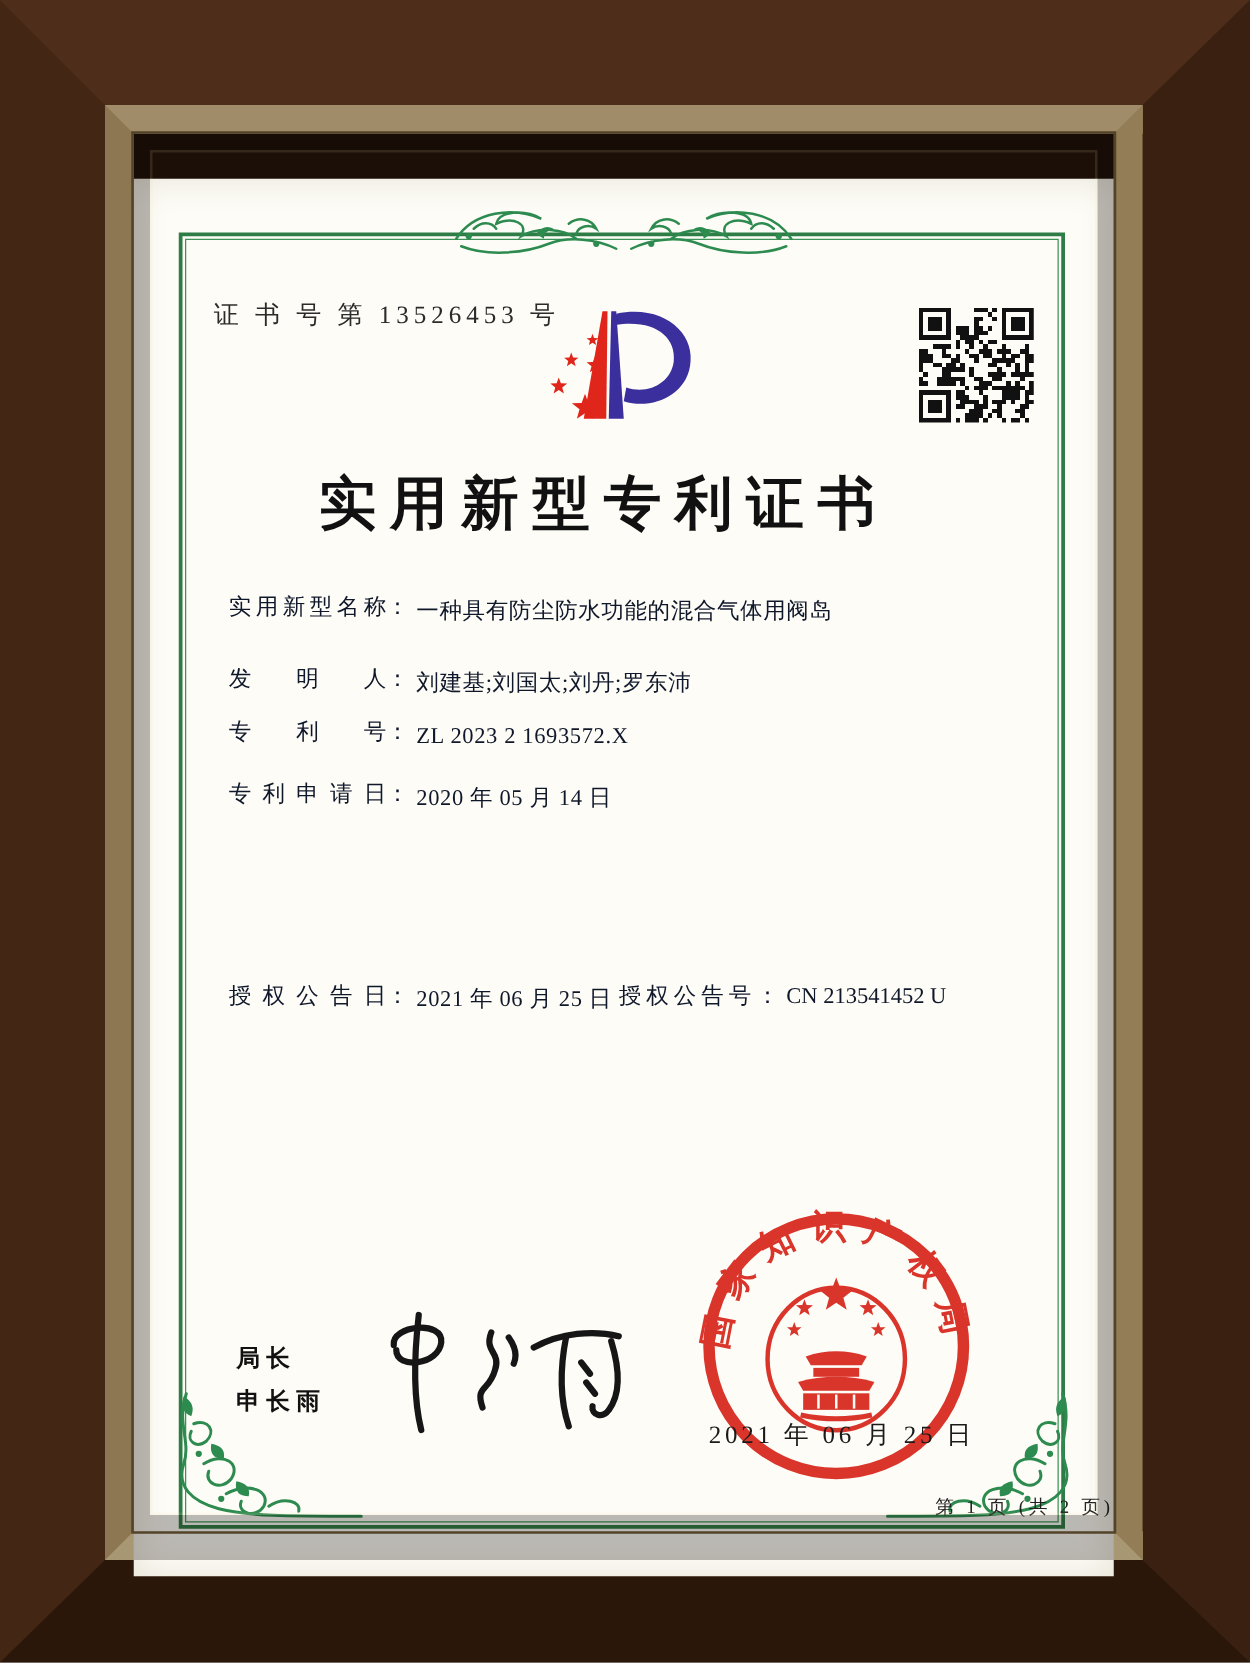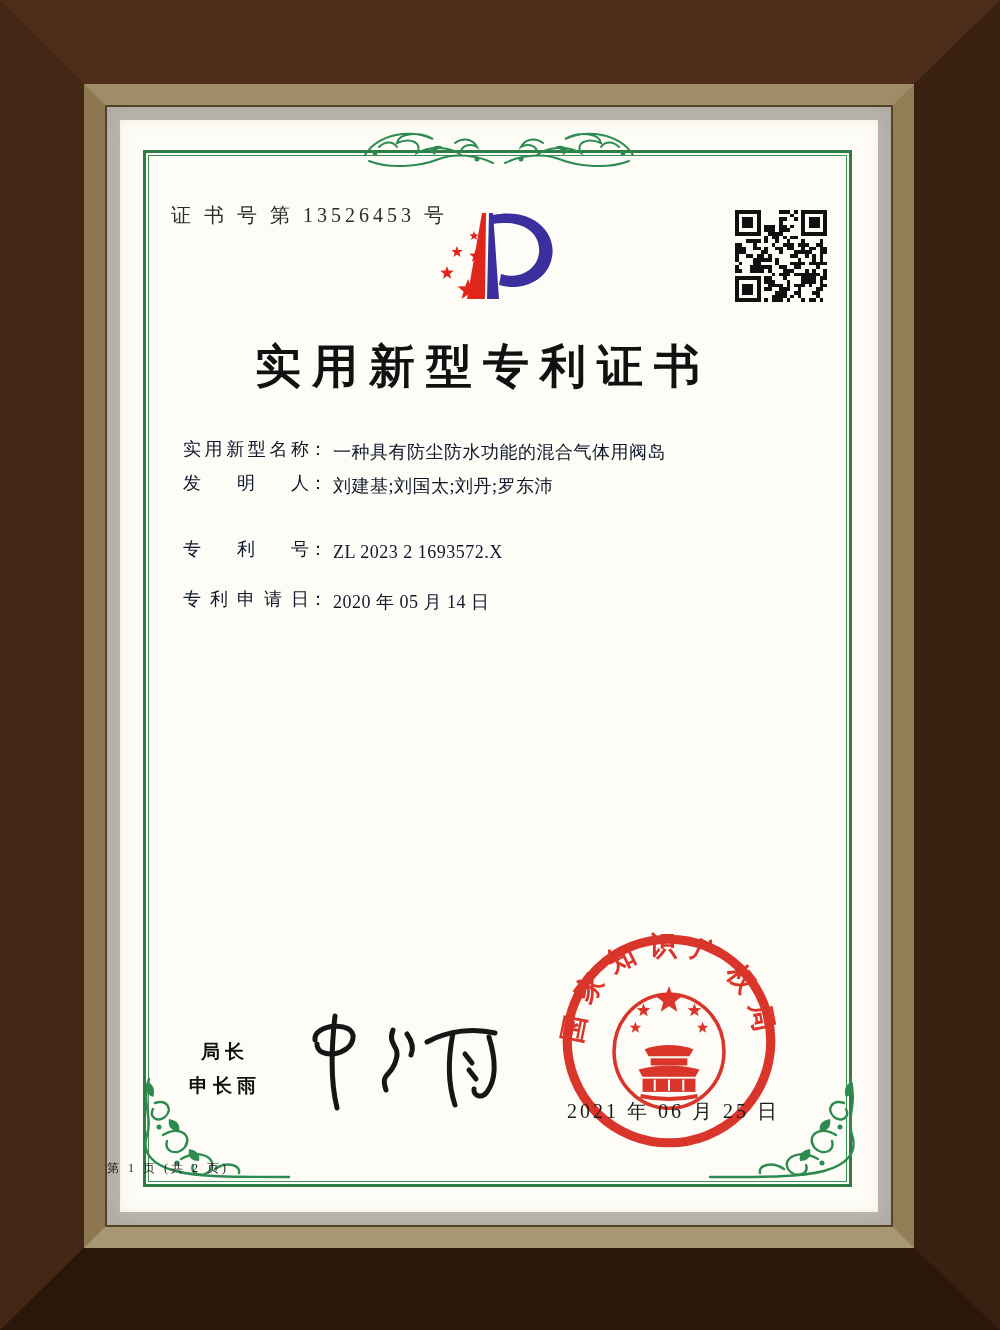--- a/index.html
+++ b/index.html
@@ -20,21 +20,21 @@
   .gold { width:100%; height:100%;
     border-style:solid; border-width:23px;
     border-top-color:#d8c091; border-right-color:#c5ab77;
     border-bottom-color:#e4cf9f; border-left-color:#bfa univers572;
     border-left-color:#bda271; position:relative; }
   .gold::after { content:""; position:absolute; inset:-2px; pointer-events:none;
     border:2px solid #6d5a38; }
 
   
   .paper { width:100%; height:100%; background:#fdfcf6; position:relative; overflow:hidden;
-    box-shadow:inset 0 0 28px rgba(90,70,30,.14); }
+    box-shadow:inset 0 0 28px rgba(90,70,30,.14);margin-top:36px; }
 
   
   .gborder { position:absolute; left:36px; top:43px; width:709px; height:1037px;
     border:3px solid #2e7d46; }
   .gborder .inner { position:absolute; inset:2px; border:1px solid #3c9257; }
 
   .abs { position:absolute; }
 
   
   .cert-no { left:64px; top:95px; font-size:20px; letter-spacing:4px; color:#2b2b2b; }
@@ -51,29 +51,29 @@
   .fvalue { display:inline-block; vertical-align:top; letter-spacing:.5px; max-width:500px; line-height:30px; }
   .pair2 { position:absolute; left:312px; top:0; white-space:nowrap; }
 
   
   .paras { left:76px; top:666px; width:646px; font-size:17px; line-height:35px;
     text-align:justify; color:#1b1b1b; }
   .paras p { text-indent:2em; }
 
   
   .signer { left:82px; top:928px; font-family:"Liberation Sans","DejaVu Sans",sans-serif;
-    font-weight:bold; font-size:19px; letter-spacing:5px; color:#111; line-height:34px;text-align:center; }
+    font-weight:bold; font-size:19px; letter-spacing:5px; color:#111; line-height:34px; }
   .signature { left:178px; top:895px; }
 
   
   .seal { left:448px; top:820px; }
   .seal-date { left:460px; top:991px; font-size:20px; letter-spacing:3px; color:#1a1a1a; }
 
   
-  .footer { left:0; top:1053px; width:784px; text-align:left; font-size:12px;
+  .footer { left:0; top:1053px; width:784px; text-align:right; font-size:15px;
     letter-spacing:3px; color:#222; }
 
   .orn { color:#2e8b50; }
   svg { display:block; }
 </style>
 </head>
 <body>
 
 <div class="frame">
   <div class="gold">
@@ -382,28 +382,32 @@
             <path d="M0,18 h7 v7 h-7 z M1,19 v5 h5 v-5 z" fill="#111" fill-rule="evenodd"></path>
             <rect x="2" y="20" width="3" height="3" fill="#111"></rect>
           </g>
         </svg>
 
       <div class="abs title">实用新型专利证书</div>
 
       <div class="abs frow" style="top:330px">
         <span class="flabel">实用新型名称</span><span class="fcolon">：</span><span class="fvalue">一种具有防尘防水功能的混合气体用阀岛</span>
       </div>
-      <div class="abs frow" style="top:364px">
+      <div class="abs frow" style="top:388px">
         <span class="flabel">发明人</span><span class="fcolon">：</span><span class="fvalue">刘建基;刘国太;刘丹;罗东沛</span>
       </div>
       <div class="abs frow" style="top:430px">
         <span class="flabel">专利号</span><span class="fcolon">：</span><span class="fvalue">ZL 2023 2 1693572.X</span>
       </div>
       <div class="abs frow" style="top:480px">
         <span class="flabel">专利申请日</span><span class="fcolon">：</span><span class="fvalue">2020 年 05 月 14 日</span>
+      </div>
+      <div class="abs frow" style="top:641px">
+        <span class="flabel">授权公告日</span><span class="fcolon">：</span><span class="fvalue">2021 年 06 月 25 日</span>
+        <span class="pair2"><span style="letter-spacing:4px">授权公告号</span><span class="fcolon">：</span><span>CN 213541452 U</span></span>
       </div>
 
       <div class="abs paras">
       </div>
 
       <div class="abs signer">
         <div>局长</div>
         <div>申长雨</div>
       </div>
 

